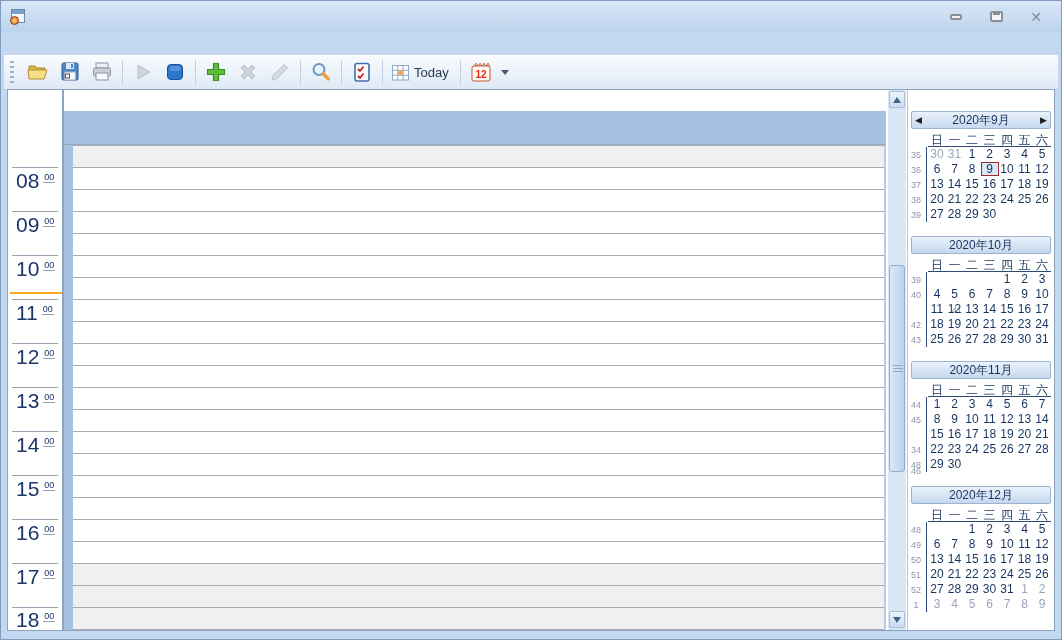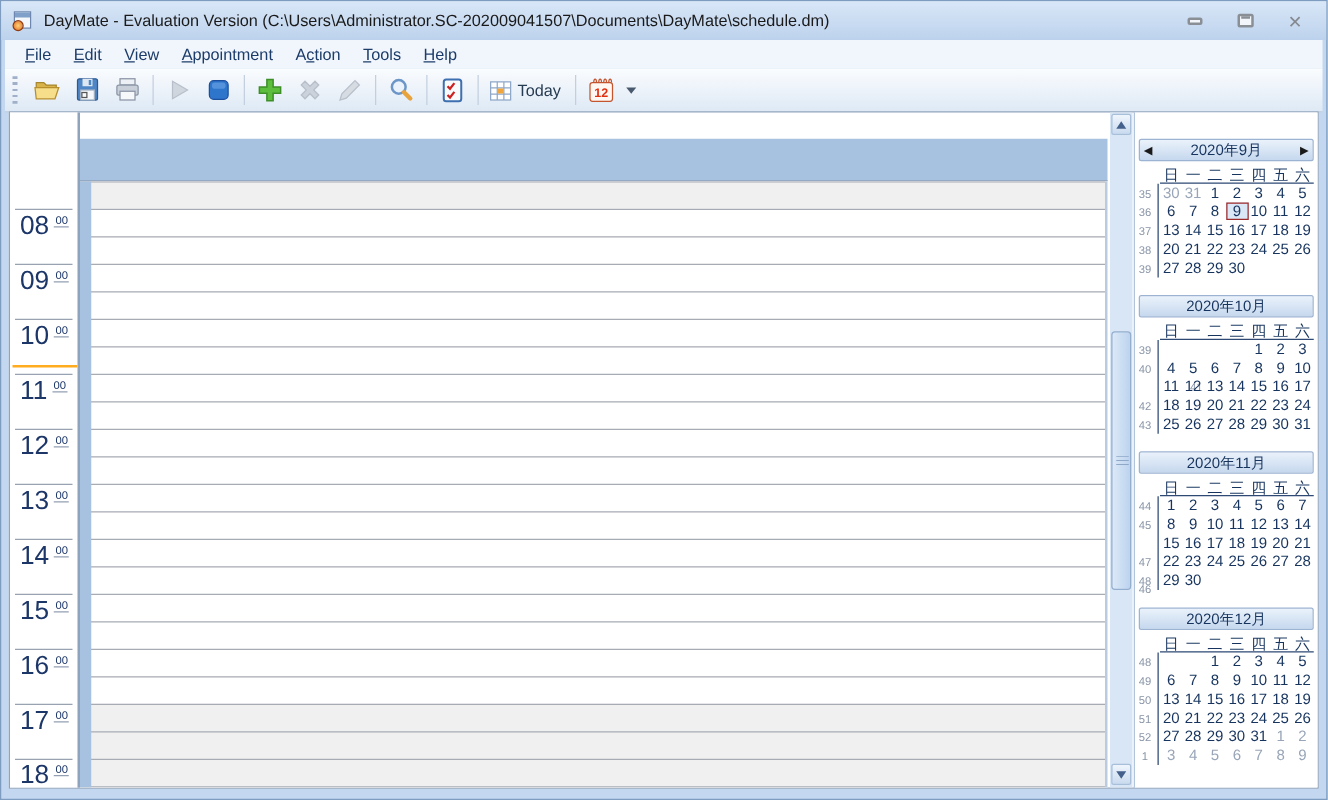--- a/index.html
+++ b/index.html
@@ -112,43 +112,33 @@
 <body>
 
 <div class="window">
 
   <div class="titlebar">
     <div class="app-icon">
       <span class="page"></span>
         <span class="page-top"></span>
         <span class="clock"></span>
     </div>
-    <div class="title-text">DayMate - Evaluation Version (C:\Users\Administrator.SC-202009041507\Documents\DayMate\schedule.dm)</div>
     <div class="win-controls">
       <div class="win-btn">
           <span class="glyph-min"></span>
         </div>
       <div class="win-btn">
           <span class="glyph-restore"></span>
         </div>
       <div class="win-btn">
           <span class="glyph-close">✕</span>
         </div>
     </div>
   </div>
 
-  <div class="menubar" id="menubar">
-      <span class="menu-item"><span class="u">F</span>ile</span>
-      <span class="menu-item"><span class="u">E</span>dit</span>
-      <span class="menu-item"><span class="u">V</span>iew</span>
-      <span class="menu-item"><span class="u">A</span>ppointment</span>
-      <span class="menu-item">A<span class="u">c</span>tion</span>
-      <span class="menu-item"><span class="u">T</span>ools</span>
-      <span class="menu-item"><span class="u">H</span>elp</span>
-    </div>
 
   <div class="toolbar" id="toolbar">
       <div class="grip"></div>
       <div class="tb-btn">
         <span>
           <svg width="24" height="24" viewBox="0 0 24 24">
             <path d="M3 6h6l2 2h8v3H3z" fill="#D9B44A" stroke="#A8862E"></path>
             <path d="M2 10h19l-3 9H3z" fill="#F6DE8B" stroke="#B98F2D"></path>
           </svg>
         </span>
@@ -454,21 +444,21 @@
         <span class="day-cell" style="left: 107.5px; top: 51px;">13</span>
         <span class="day-cell" style="left: 125px; top: 51px;">14</span>
         <span class="week-num" style="top: 69px; margin-top: 36px;">46</span>
         <span class="day-cell" style="left: 20px; top: 66px;">15</span>
         <span class="day-cell" style="left: 37.5px; top: 66px;">16</span>
         <span class="day-cell" style="left: 55px; top: 66px;">17</span>
         <span class="day-cell" style="left: 72.5px; top: 66px;">18</span>
         <span class="day-cell" style="left: 90px; top: 66px;">19</span>
         <span class="day-cell" style="left: 107.5px; top: 66px;">20</span>
         <span class="day-cell" style="left: 125px; top: 66px;">21</span>
-        <span class="week-num" style="top: 84px;">47</span>
+        <span class="week-num" style="top: 84px;">34</span>
         <span class="day-cell" style="left: 20px; top: 81px;">22</span>
         <span class="day-cell" style="left: 37.5px; top: 81px;">23</span>
         <span class="day-cell" style="left: 55px; top: 81px;">24</span>
         <span class="day-cell" style="left: 72.5px; top: 81px;">25</span>
         <span class="day-cell" style="left: 90px; top: 81px;">26</span>
         <span class="day-cell" style="left: 107.5px; top: 81px;">27</span>
         <span class="day-cell" style="left: 125px; top: 81px;">28</span>
         <span class="week-num" style="top: 99px;">48</span>
         <span class="day-cell" style="left: 20px; top: 96px;">29</span>
         <span class="day-cell" style="left: 37.5px; top: 96px;">30</span>

